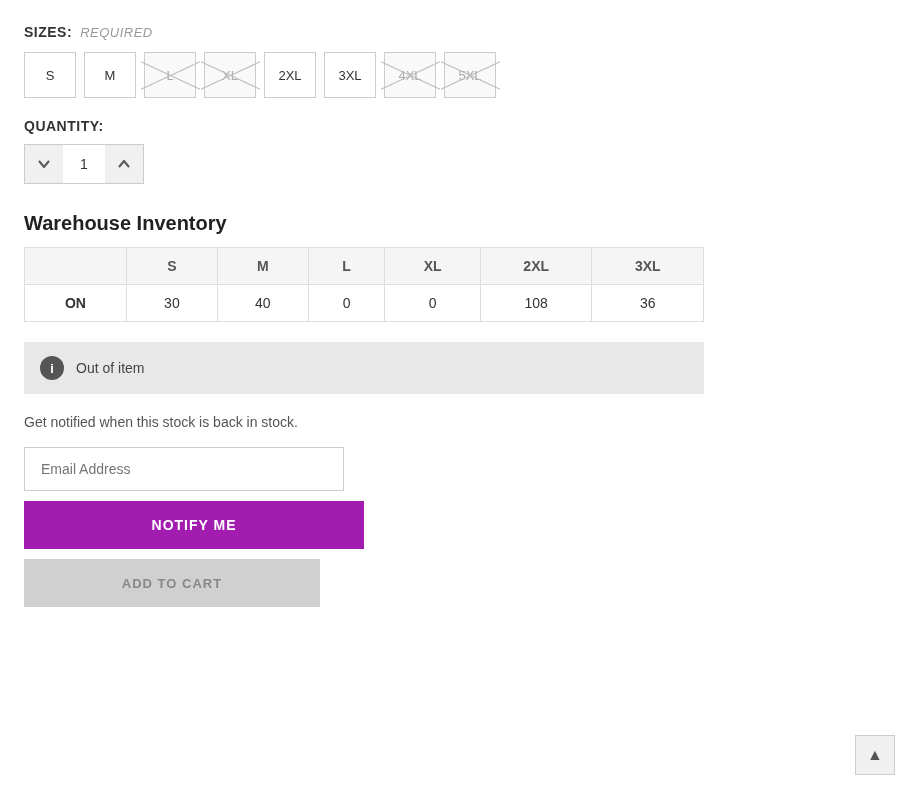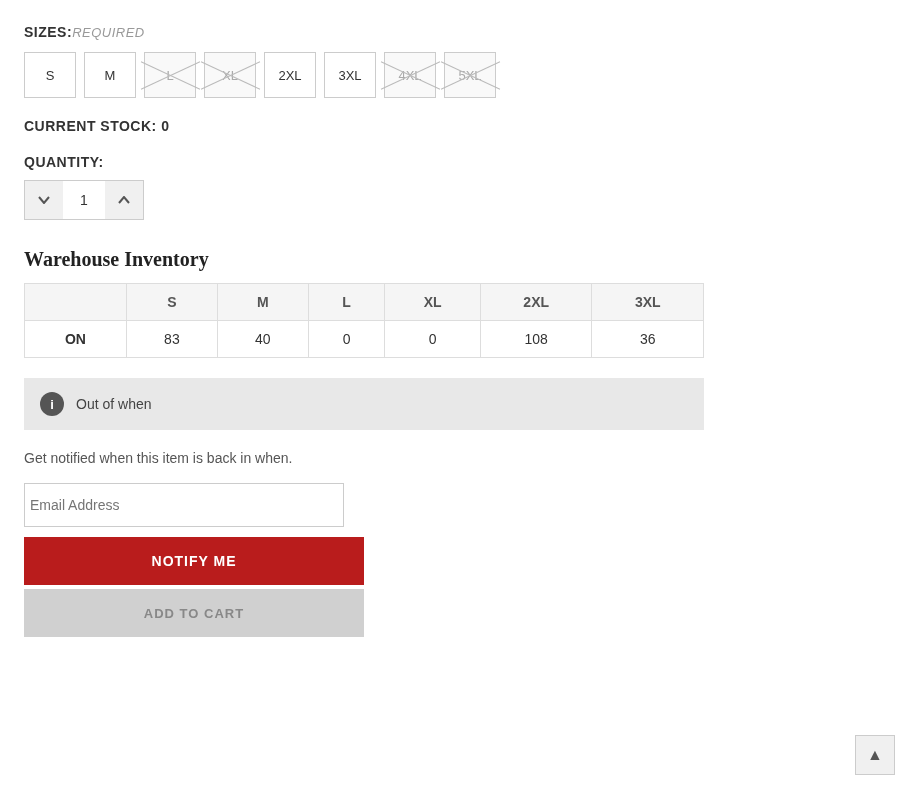--- a/index.html
+++ b/index.html
@@ -24,21 +24,21 @@
     }
 
     
     .sizes-section {
       margin-bottom: 20px;
     }
 
     .sizes-label-row {
       display: flex;
       align-items: center;
-      gap: 0;
+      gap: 8px;
       margin-bottom: 12px;
     }
 
     .sizes-label {
       font-weight: 700;
       font-size: 14px;
       letter-spacing: 0.5px;
       text-transform: uppercase;
     }
 
@@ -150,21 +150,20 @@
     
     .warehouse-section {
       margin-bottom: 20px;
     }
 
     .warehouse-title {
       font-size: 20px;
       font-weight: 700;
       margin-bottom: 12px;
       color: #222;
-      font-family: Liberation Serif, serif;
     }
 
     .inventory-table {
       width: 680px;
       border-collapse: collapse;
       border: 1px solid #ddd;
     }
 
     .inventory-table th,
     .inventory-table td {
@@ -228,47 +227,47 @@
       color: #555;
       line-height: 1.5;
       margin-bottom: 14px;
       max-width: 340px;
     }
 
     .email-input {
       width: 320px;
       height: 44px;
       border: 1px solid #ccc;
-      padding: 0 5px;
+      padding: 0 16px;
       font-size: 14px;
       color: #999;
       outline: none;
       display: block;
       margin-bottom: 10px;
     }
 
     .notify-btn {
       width: 340px;
       height: 48px;
-      background: #b91c1c;
+      background: #a21caf;
       border: none;
       cursor: pointer;
       font-size: 14px;
       font-weight: 700;
       color: white;
       letter-spacing: 1px;
       text-transform: uppercase;
       display: flex;
       align-items: center;
       justify-content: center;
-      margin-bottom: 4px;
+      margin-bottom: 10px;
     }
 
     .add-to-cart-btn {
-      width: 340px;
+      width: 296px;
       height: 48px;
       background: #d0d0d0;
       border: none;
       cursor: pointer;
       font-size: 13px;
       font-weight: 700;
       color: #888;
       letter-spacing: 1px;
       text-transform: uppercase;
       display: flex;
@@ -308,26 +307,20 @@
       <button class="size-btn">M</button>
       <button class="size-btn unavailable">L</button>
       <button class="size-btn unavailable">XL</button>
       <button class="size-btn">2XL</button>
       <button class="size-btn">3XL</button>
       <button class="size-btn unavailable">4XL</button>
       <button class="size-btn unavailable">5XL</button>
     </div>
   </div>
 
-  <div class="current-stock">
-    <span class="current-stock-text">
-      <span>CURRENT STOCK:</span>
-      <span>0</span>
-    </span>
-  </div>
 
   <div class="quantity-section">
     <div class="quantity-label">QUANTITY:</div>
     <div class="quantity-stepper">
       <button class="qty-btn">
         <svg width="12" height="8" viewBox="0 0 12 8">
           <polyline points="1,1 6,7 11,1" fill="none" stroke="#555" stroke-width="2"></polyline>
         </svg>
       </button>
       <span class="qty-value">1</span>
@@ -349,40 +342,40 @@
           <th>M</th>
           <th>L</th>
           <th>XL</th>
           <th>2XL</th>
           <th>3XL</th>
         </tr>
       </thead>
       <tbody>
         <tr>
           <td>ON</td>
-          <td>83</td>
+          <td>30</td>
           <td>40</td>
           <td>0</td>
           <td>0</td>
           <td>108</td>
           <td>36</td>
         </tr>
       </tbody>
     </table>
   </div>
 
   <div class="out-of-stock-banner">
     <div class="info-icon-circle">
       <span>i</span>
     </div>
-    <span class="out-of-stock-text">Out of when</span>
+    <span class="out-of-stock-text">Out of item</span>
   </div>
 
   <div class="notify-section">
-    <p class="notify-description">Get notified when this item is back in when.</p>
+    <p class="notify-description">Get notified when this stock is back in stock.</p>
     <input class="email-input" type="email" placeholder="Email Address" style="">
     <button class="notify-btn">
       <span>NOTIFY ME</span>
     </button>
     <button class="add-to-cart-btn">
       <span>ADD TO CART</span>
     </button>
   </div>
 
 </div>

